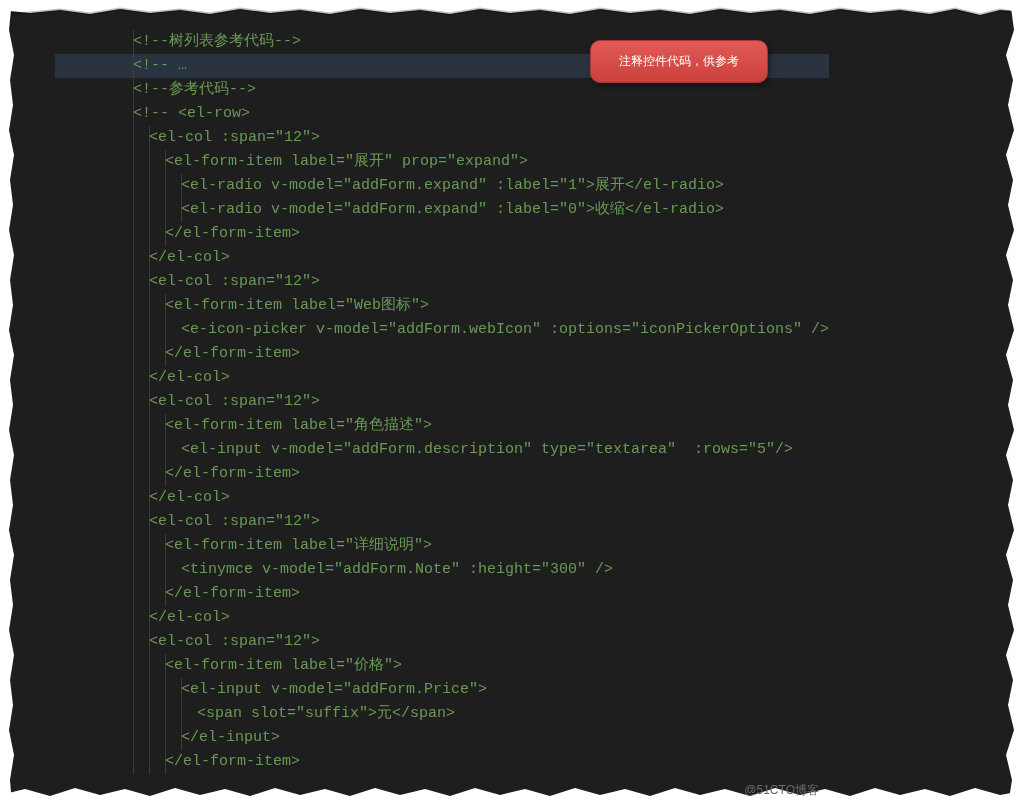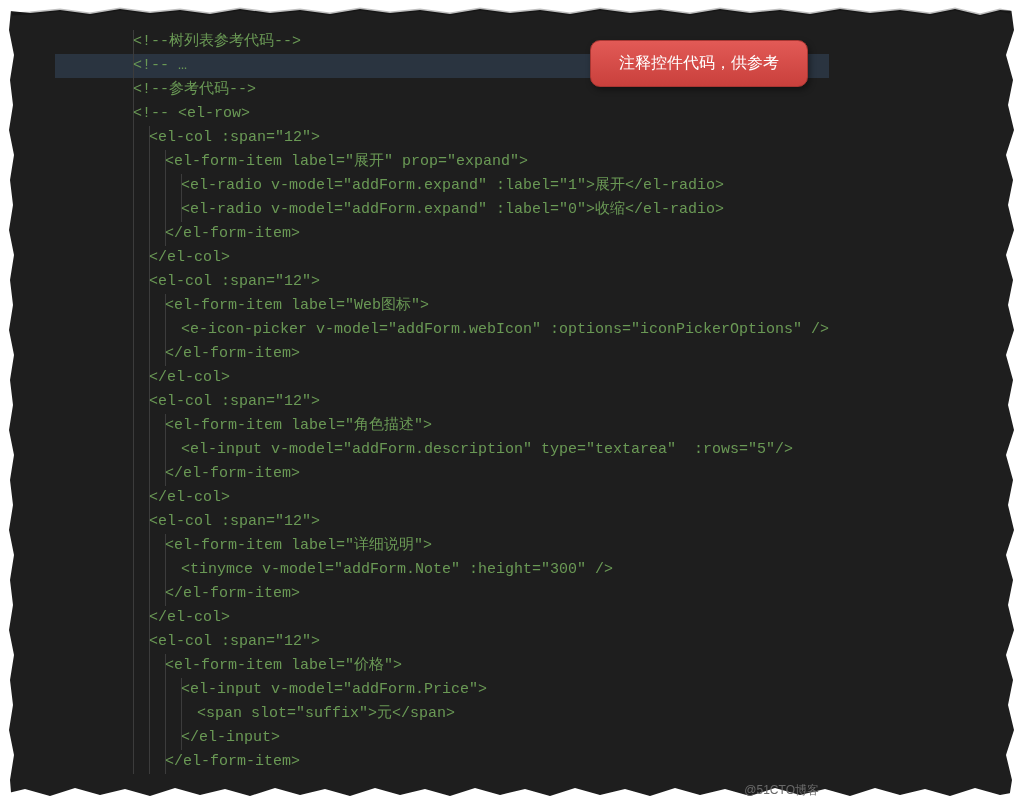--- a/index.html
+++ b/index.html
@@ -57,21 +57,21 @@
     left: 590px;
     z-index: 5;
   }
   .callout-bubble {
     background: #d9534f;
     background: linear-gradient(#e25a56, #c9403c);
     color: #fff;
     padding: 12px 28px;
     border-radius: 10px;
     font-family: "Microsoft YaHei", sans-serif;
-    font-size: 16px;
+    font-size: 12px;
     box-shadow: 2px 3px 6px rgba(0,0,0,0.4);
     border: 1px solid #a83632;
     position: relative;
   }
   .callout-tail {
     position: absolute;
     left: -60px;
     top: 42px;
     width: 0;
     height: 0;

